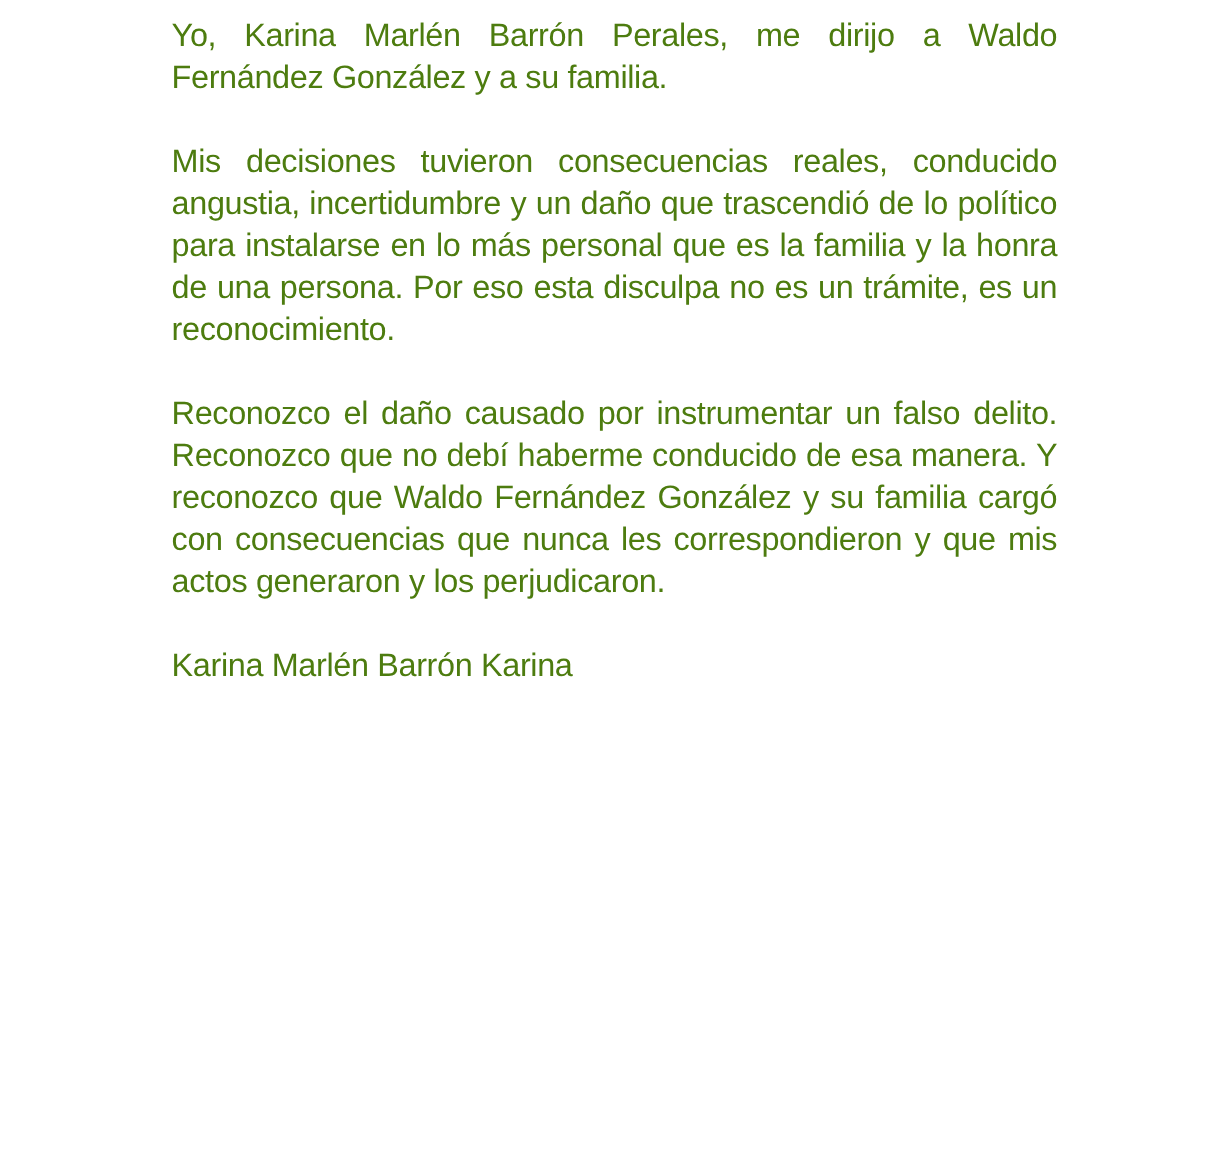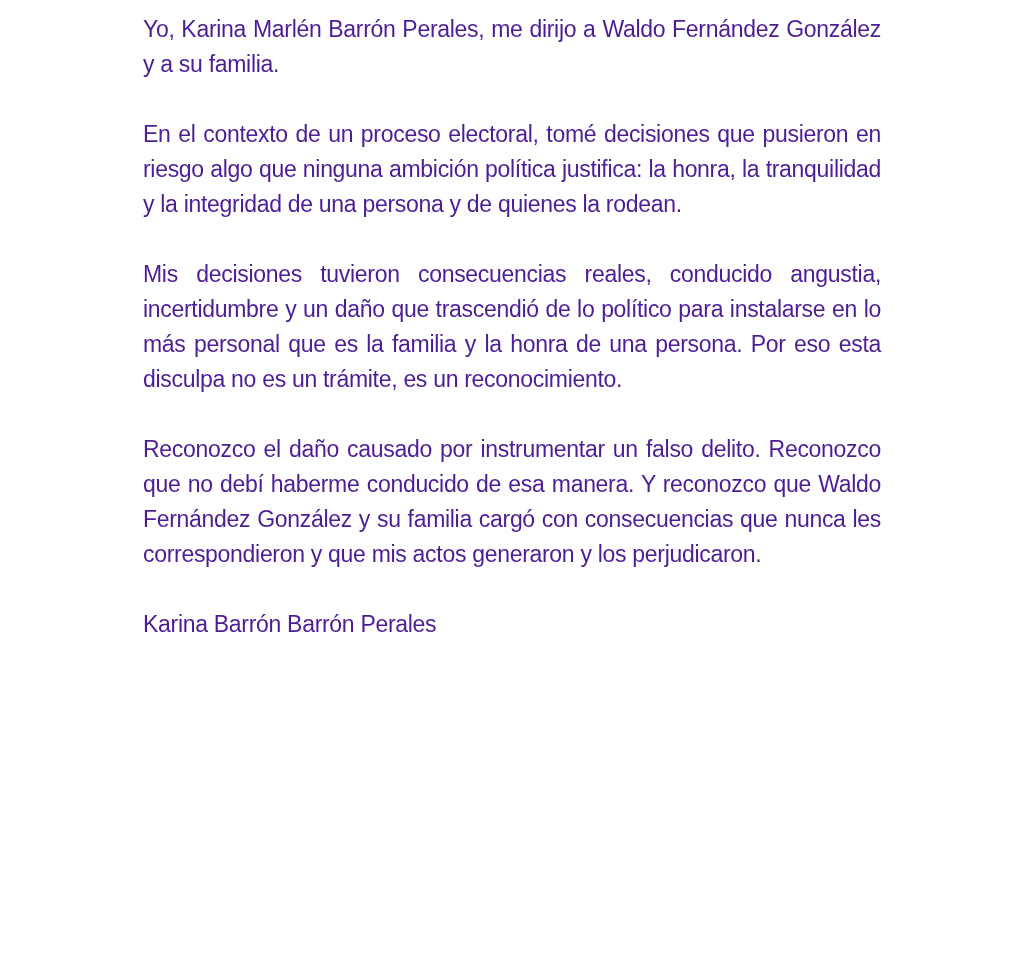--- a/index.html
+++ b/index.html
@@ -11,39 +11,38 @@
       width: 1024px;
       height: 958px;
       overflow: hidden;
       position: relative;
     }
     .page {
       position: absolute;
       left: 143px;
       top: 12px;
       width: 738px;
-      color: #4c1d95;
+      color: #4d7c0f;
       font-family: "Liberation Sans", sans-serif;
-      font-size: 23px;
+      font-size: 27px;
       line-height: 35px;
       letter-spacing: -0.3px;
     }
     .para {
       margin: 0 0 35px 0;
       text-align: justify;
       text-align-last: left;
       transform-origin: left top;
     }
     .signature {
       margin: 0;
       text-align: left;
     }
   </style>
 </head>
 <body>
 
 <div class="page">
   <p class="para">Yo, Karina Marlén Barrón Perales, me dirijo a Waldo Fernández González y a su familia.</p>
-  <p class="para">En el contexto de un proceso electoral, tomé decisiones que pusieron en riesgo algo que ninguna ambición política justifica: la honra, la tranquilidad y la integridad de una persona y de quienes la rodean.</p>
   <p class="para">Mis decisiones tuvieron consecuencias reales, conducido angustia, incertidumbre y un daño que trascendió de lo político para instalarse en lo más personal que es la familia y la honra de una persona. Por eso esta disculpa no es un trámite, es un reconocimiento.</p>
   <p class="para">Reconozco el daño causado por instrumentar un falso delito. Reconozco que no debí haberme conducido de esa manera. Y reconozco que Waldo Fernández González y su familia cargó con consecuencias que nunca les correspondieron y que mis actos generaron y los perjudicaron.</p>
-  <p class="signature">Karina Barrón Barrón Perales</p>
+  <p class="signature">Karina Marlén Barrón Karina</p>
 </div>
 
 </body></html>

